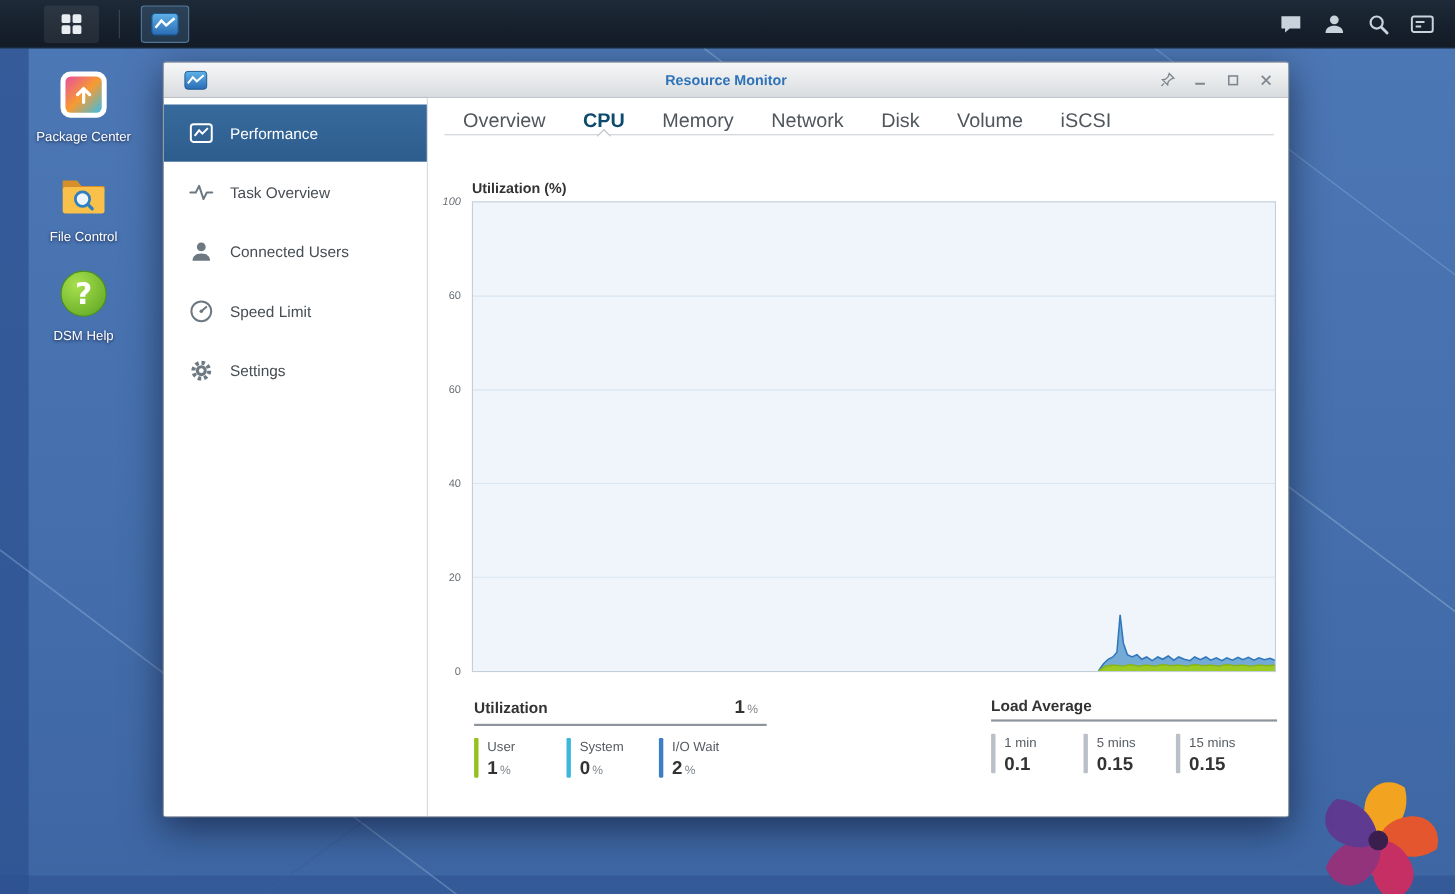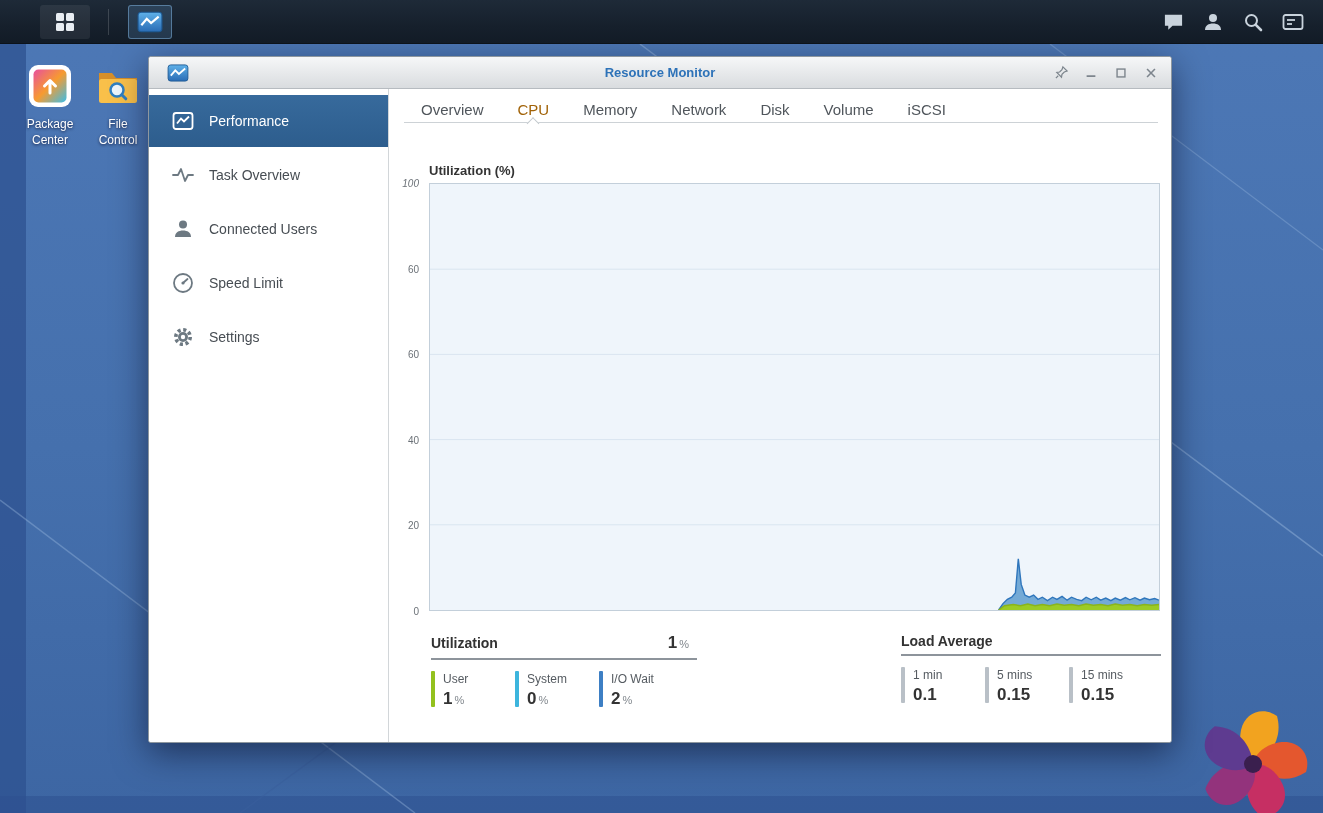--- a/index.html
+++ b/index.html
@@ -34,21 +34,21 @@
   .app-btn {
     width:44px; height:34px; margin-left:19px; border-radius:3px;
     background:rgba(100,160,215,0.22); border:1px solid rgba(140,195,245,0.45);
   }
   .tb-icon-btn { width:40px; height:44px; color:#c9d3dc; }
   .tb-right { padding-right:10px; }
 
   
   .desktop-icons {
     position:absolute; left:26px; top:62px; width:100px; z-index:5;
-    display:flex; gap:20px;
+    display:flex; flex-direction:column; gap:20px;
   }
   .dicon { display:flex; flex-direction:column; align-items:center; cursor:pointer; }
   .dicon-img { width:48px; height:48px; }
   .dicon-label {
     margin-top:7px; font-size:12px; color:#ffffff; text-align:center; line-height:1.3;
     text-shadow:0 1px 3px rgba(0,0,30,0.75); max-width:88px;
   }
 
   
   .kg-logo { position:absolute; left:1178px; top:686px; z-index:4; }
@@ -90,23 +90,23 @@
   }
   .side-item.active .side-ic { color:#ffffff; }
 
   
   .content { flex:1; position:relative; background:#ffffff; }
 
   .tabs { position:absolute; left:15px; right:13px; top:8px; height:26px;
     display:flex; align-items:center; border-bottom:1px solid #cdd2d6; }
   .tab {
     position:relative; height:26px; display:flex; align-items:center;
-    padding:0 17px; font-size:15px; color:#50565c; cursor:pointer;
-  }
-  .tab.active { color:#a16207; font-weight:normal; }
+    padding:0 17px; font-size:18px; color:#50565c; cursor:pointer;
+  }
+  .tab.active { color:#0c4a6e; font-weight:bold; }
   .tab.active::after {
     content:''; position:absolute; left:50%; bottom:-5px; width:8px; height:8px;
     background:#fff; border-left:1px solid #c2c8cd; border-top:1px solid #c2c8cd;
     transform:translateX(-50%) rotate(45deg);
   }
 
   .chart-title { position:absolute; left:40px; top:74px; font-size:13px; font-weight:bold; color:#333; }
   .y-axis { position:absolute; left:0; top:94px; width:34px; height:428px; }
   .ytick { position:absolute; right:4px; font-size:10px; color:#6b7177; }
   .chart-box {

